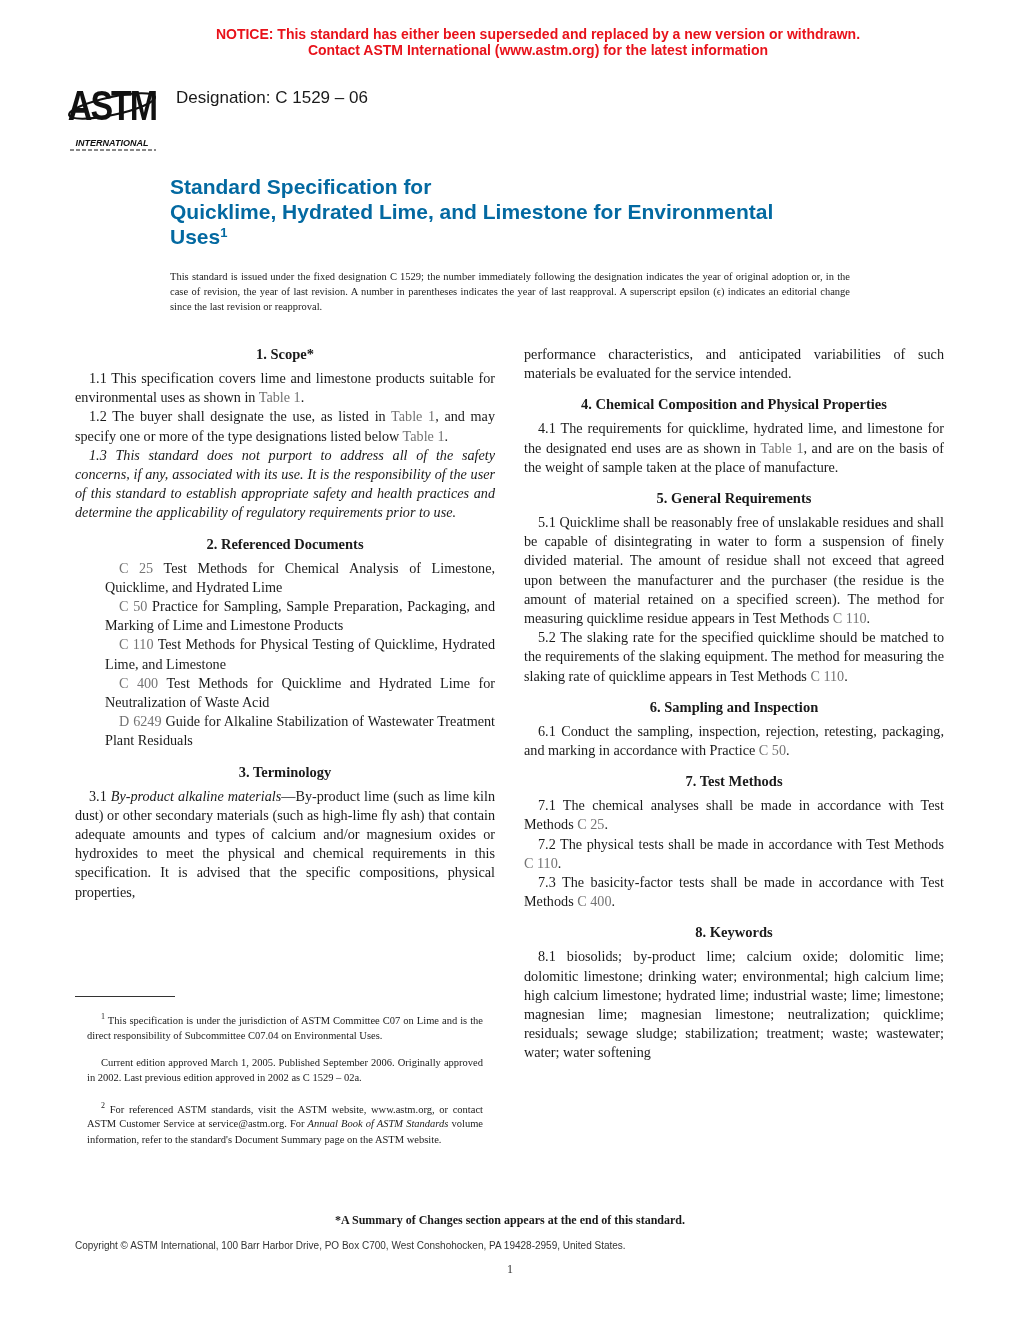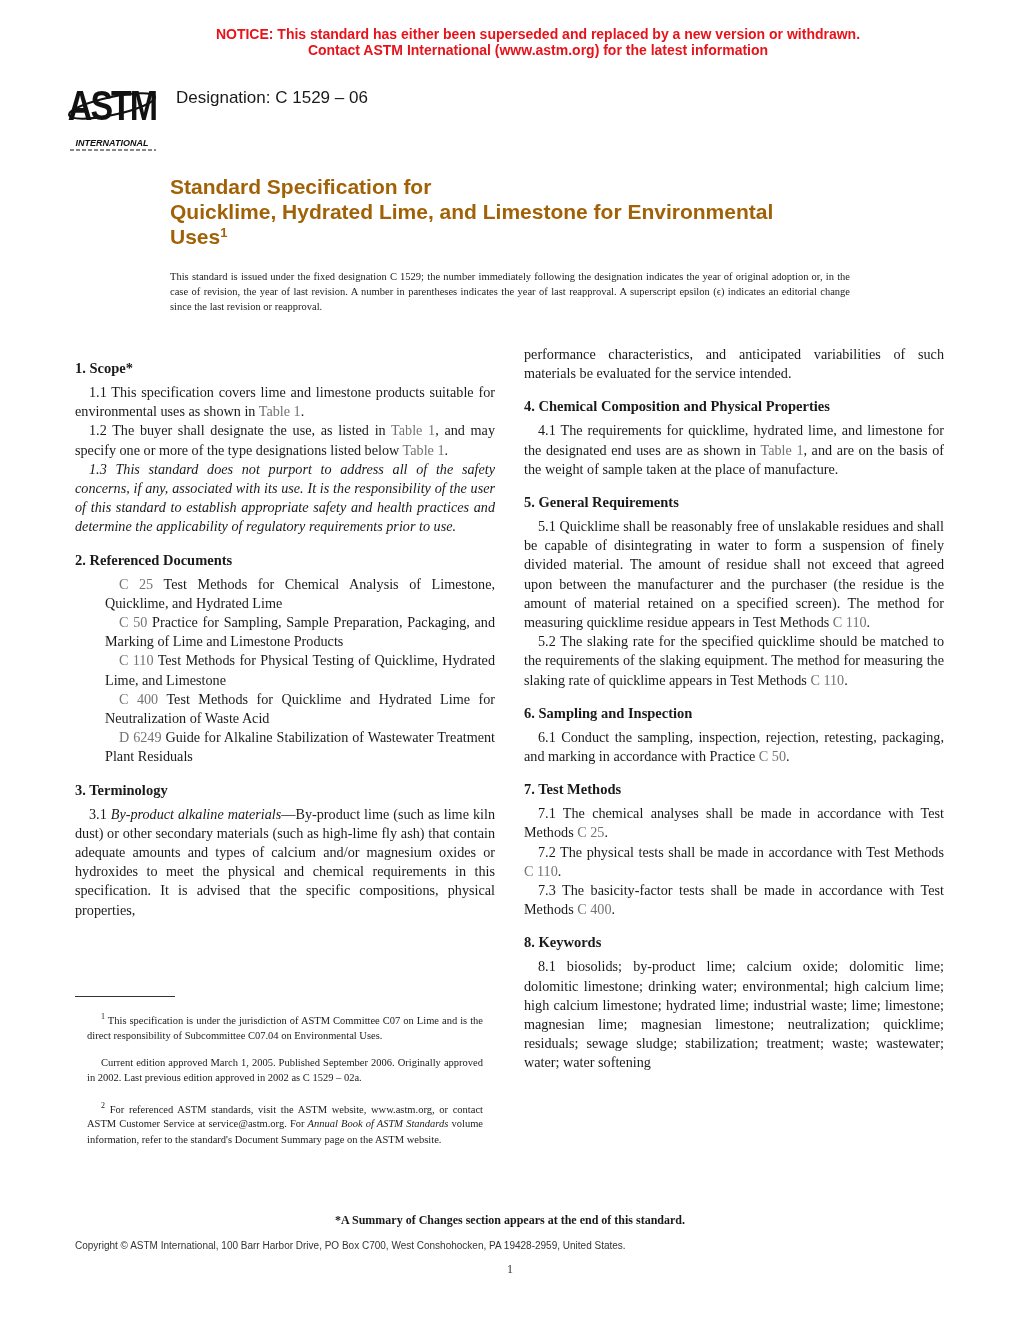--- a/index.html
+++ b/index.html
@@ -3,29 +3,29 @@
 <meta charset="utf-8">
 <style>
   html, body { margin: 0; padding: 0; background: #ffffff; }
   body { width: 1020px; height: 1320px; position: relative; overflow: hidden; color: #1a1a1a; }
   .notice { position: absolute; top: 26px; left: 0; width: 1020px; text-align: center;
     font-family: "Liberation Sans", sans-serif; font-weight: bold; color: #e8121a; font-size: 14px; line-height: 16px; padding-left: 28px; }
   .logo { position: absolute; left: 66px; top: 76px; width: 96px; height: 76px; }
   .designation { position: absolute; left: 176px; top: 88px; font-family: "Liberation Sans", sans-serif;
     font-size: 17px; color: #1a1a1a; }
   .title { position: absolute; left: 170px; top: 174px; font-family: "Liberation Sans", sans-serif;
-    font-weight: bold; font-size: 21px; line-height: 25px; color: #a16207; width: 720px; }
+    font-weight: bold; font-size: 21px; line-height: 25px; color: #0369a1; width: 720px; }
   .title sup { font-size: 13px; vertical-align: top; position: relative; top: -4px; }
   .intro { position: absolute; left: 170px; top: 269px; width: 680px; font-family: "Liberation Serif", serif;
     font-size: 10.5px; line-height: 15px; color: #222; text-align: justify; }
   .col { position: absolute; top: 345px; width: 420px; font-family: "Liberation Serif", serif;
     font-size: 14.2px; line-height: 19.2px; color: #1a1a1a; }
   .col-left { left: 75px; }
   .col-right { left: 524px; }
-  .col h2 { font-size: 14.5px; font-weight: bold; margin: 14px 0 5px 0; line-height: 19px; }
+  .col h2 { font-size: 14.5px; font-weight: bold; margin: 0 0 5px 0; line-height: 19px; text-align: center; }
   .col .sec { margin-bottom: 12px; }
   .col p { margin: 0; text-align: justify; text-indent: 14px; }
   .col p.italic { font-style: italic; }
   .ref { margin: 0; padding-left: 15px; text-indent: -15px; text-align: justify; }
   .ref-wrap { padding-left: 15px; }
   .link { color: #737373; }
   .footnotes { position: absolute; left: 75px; top: 996px; width: 420px; font-family: "Liberation Serif", serif;
     font-size: 10.5px; line-height: 15.3px; color: #1a1a1a; }
   .fn-rule { width: 100px; border-top: 1px solid #333; margin-bottom: 10px; }
   .footnotes p { margin: 12px; text-align: justify; text-indent: 14px; }

